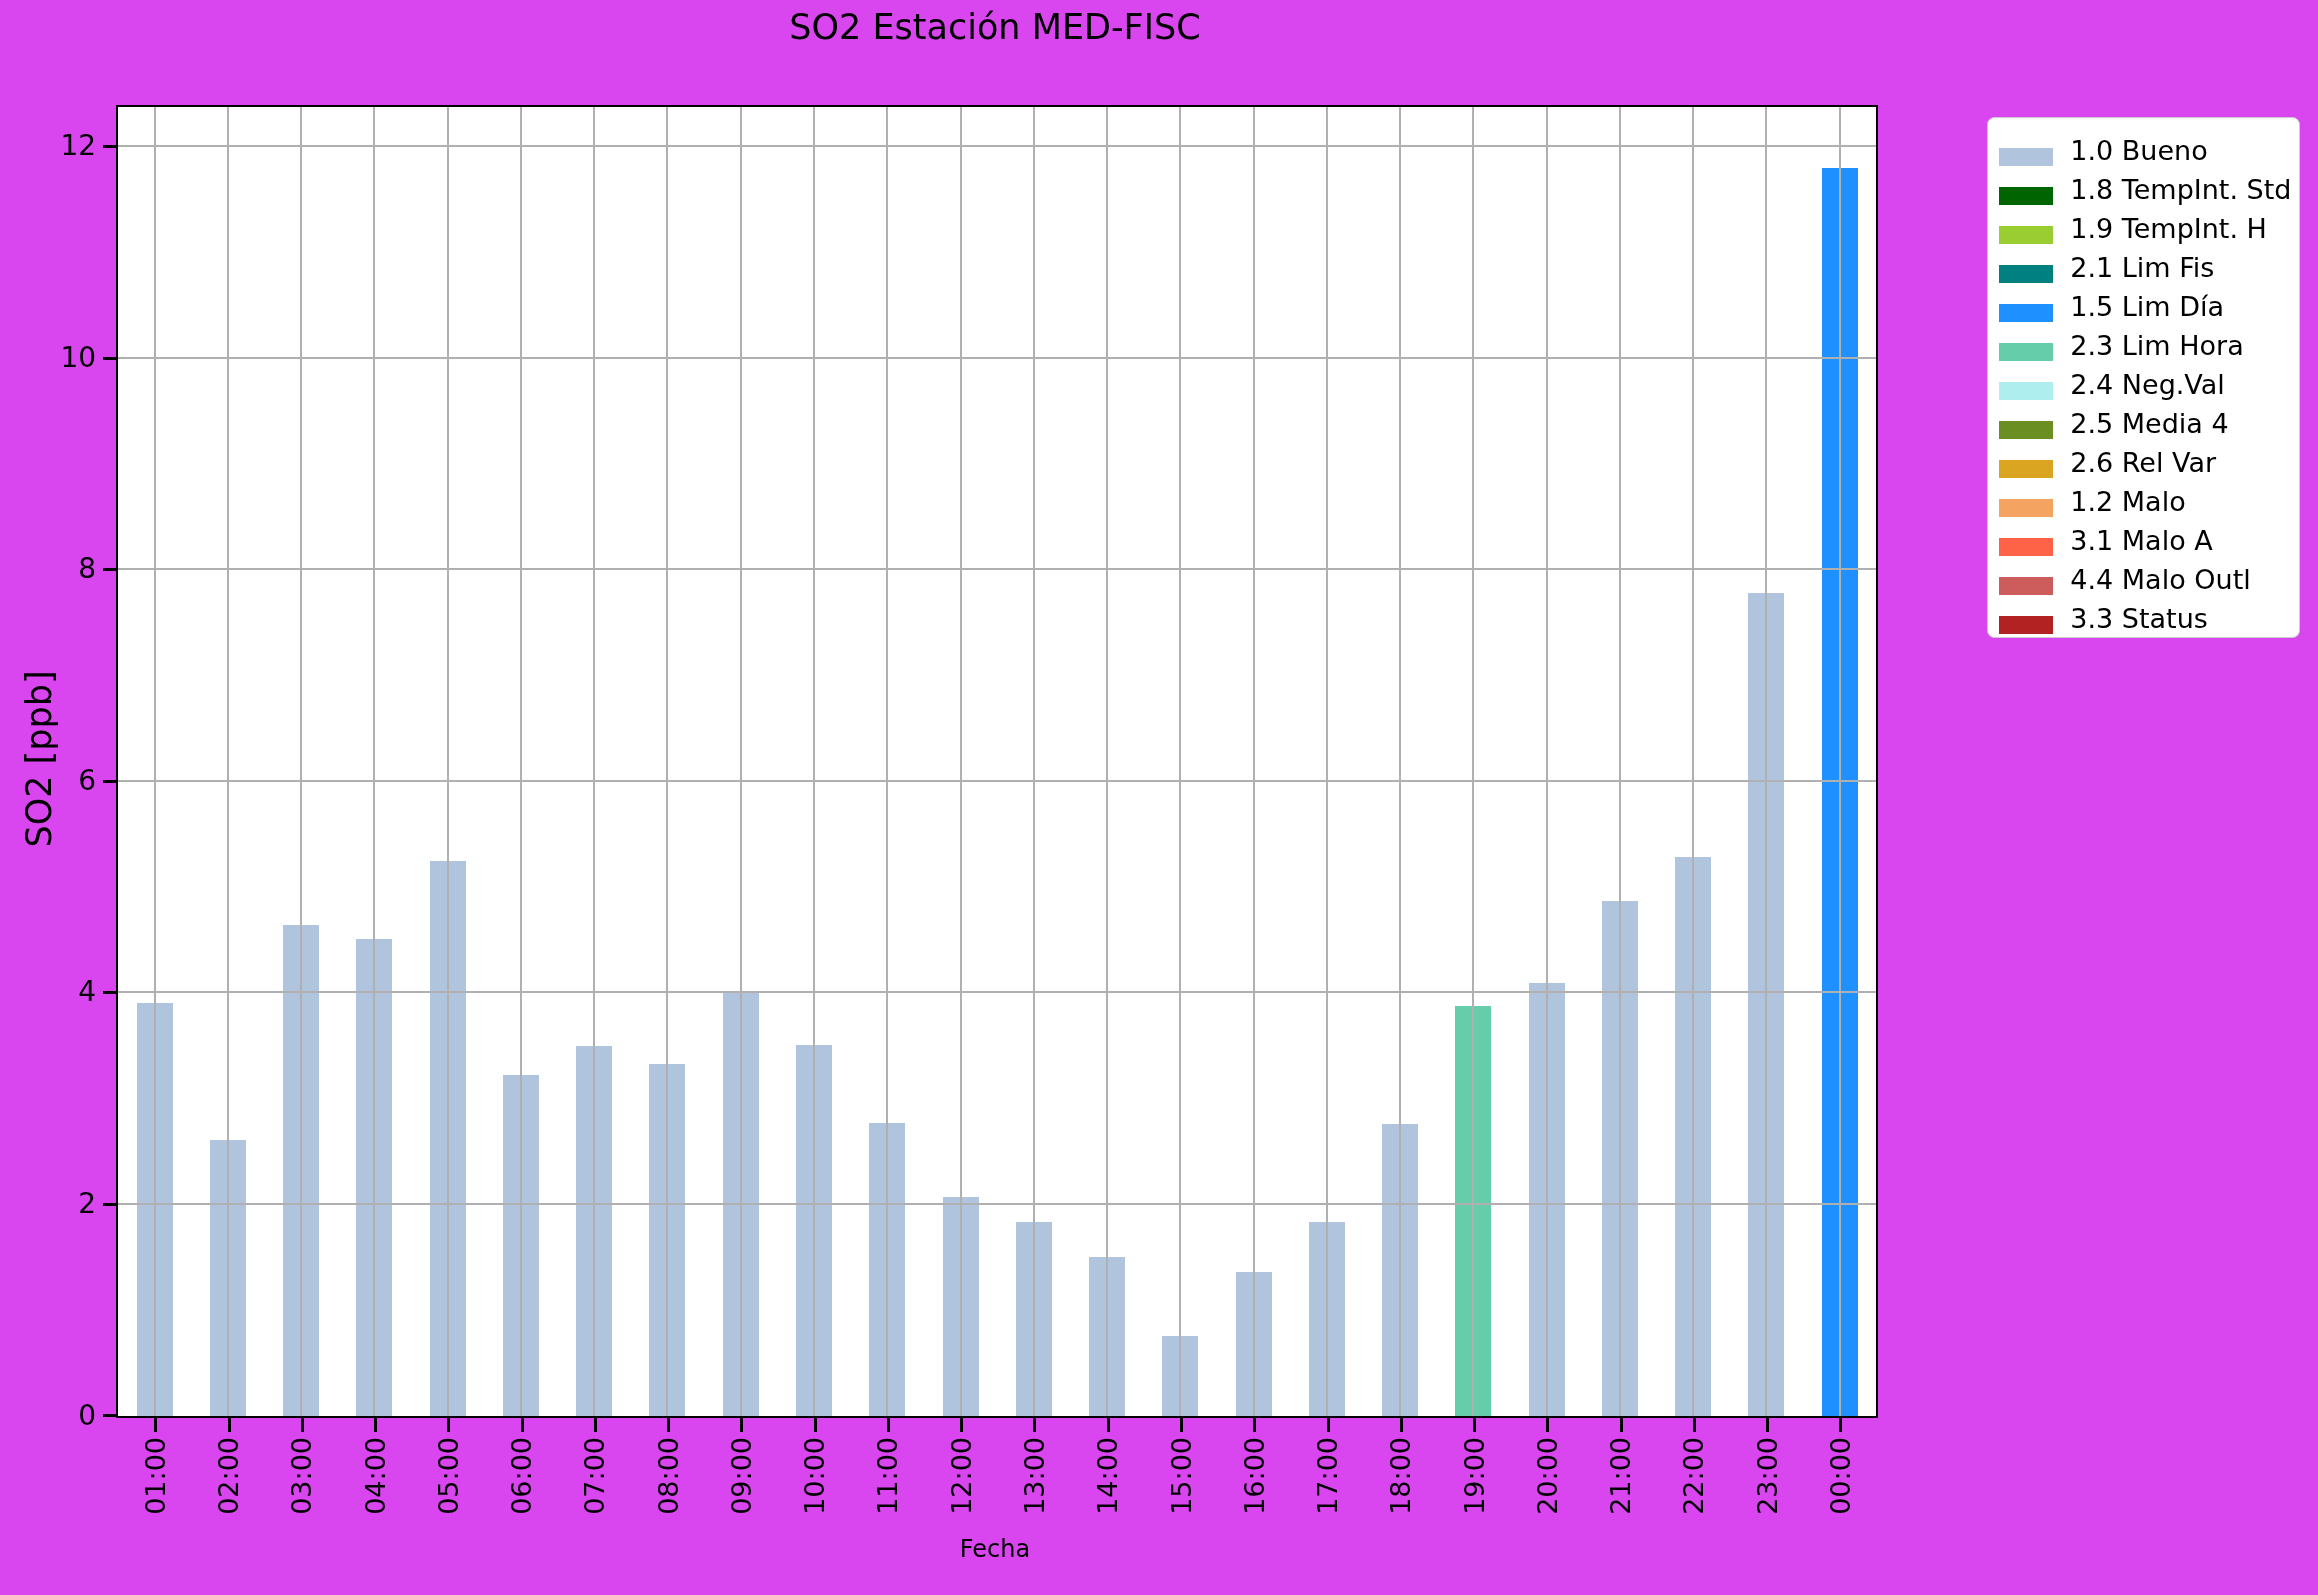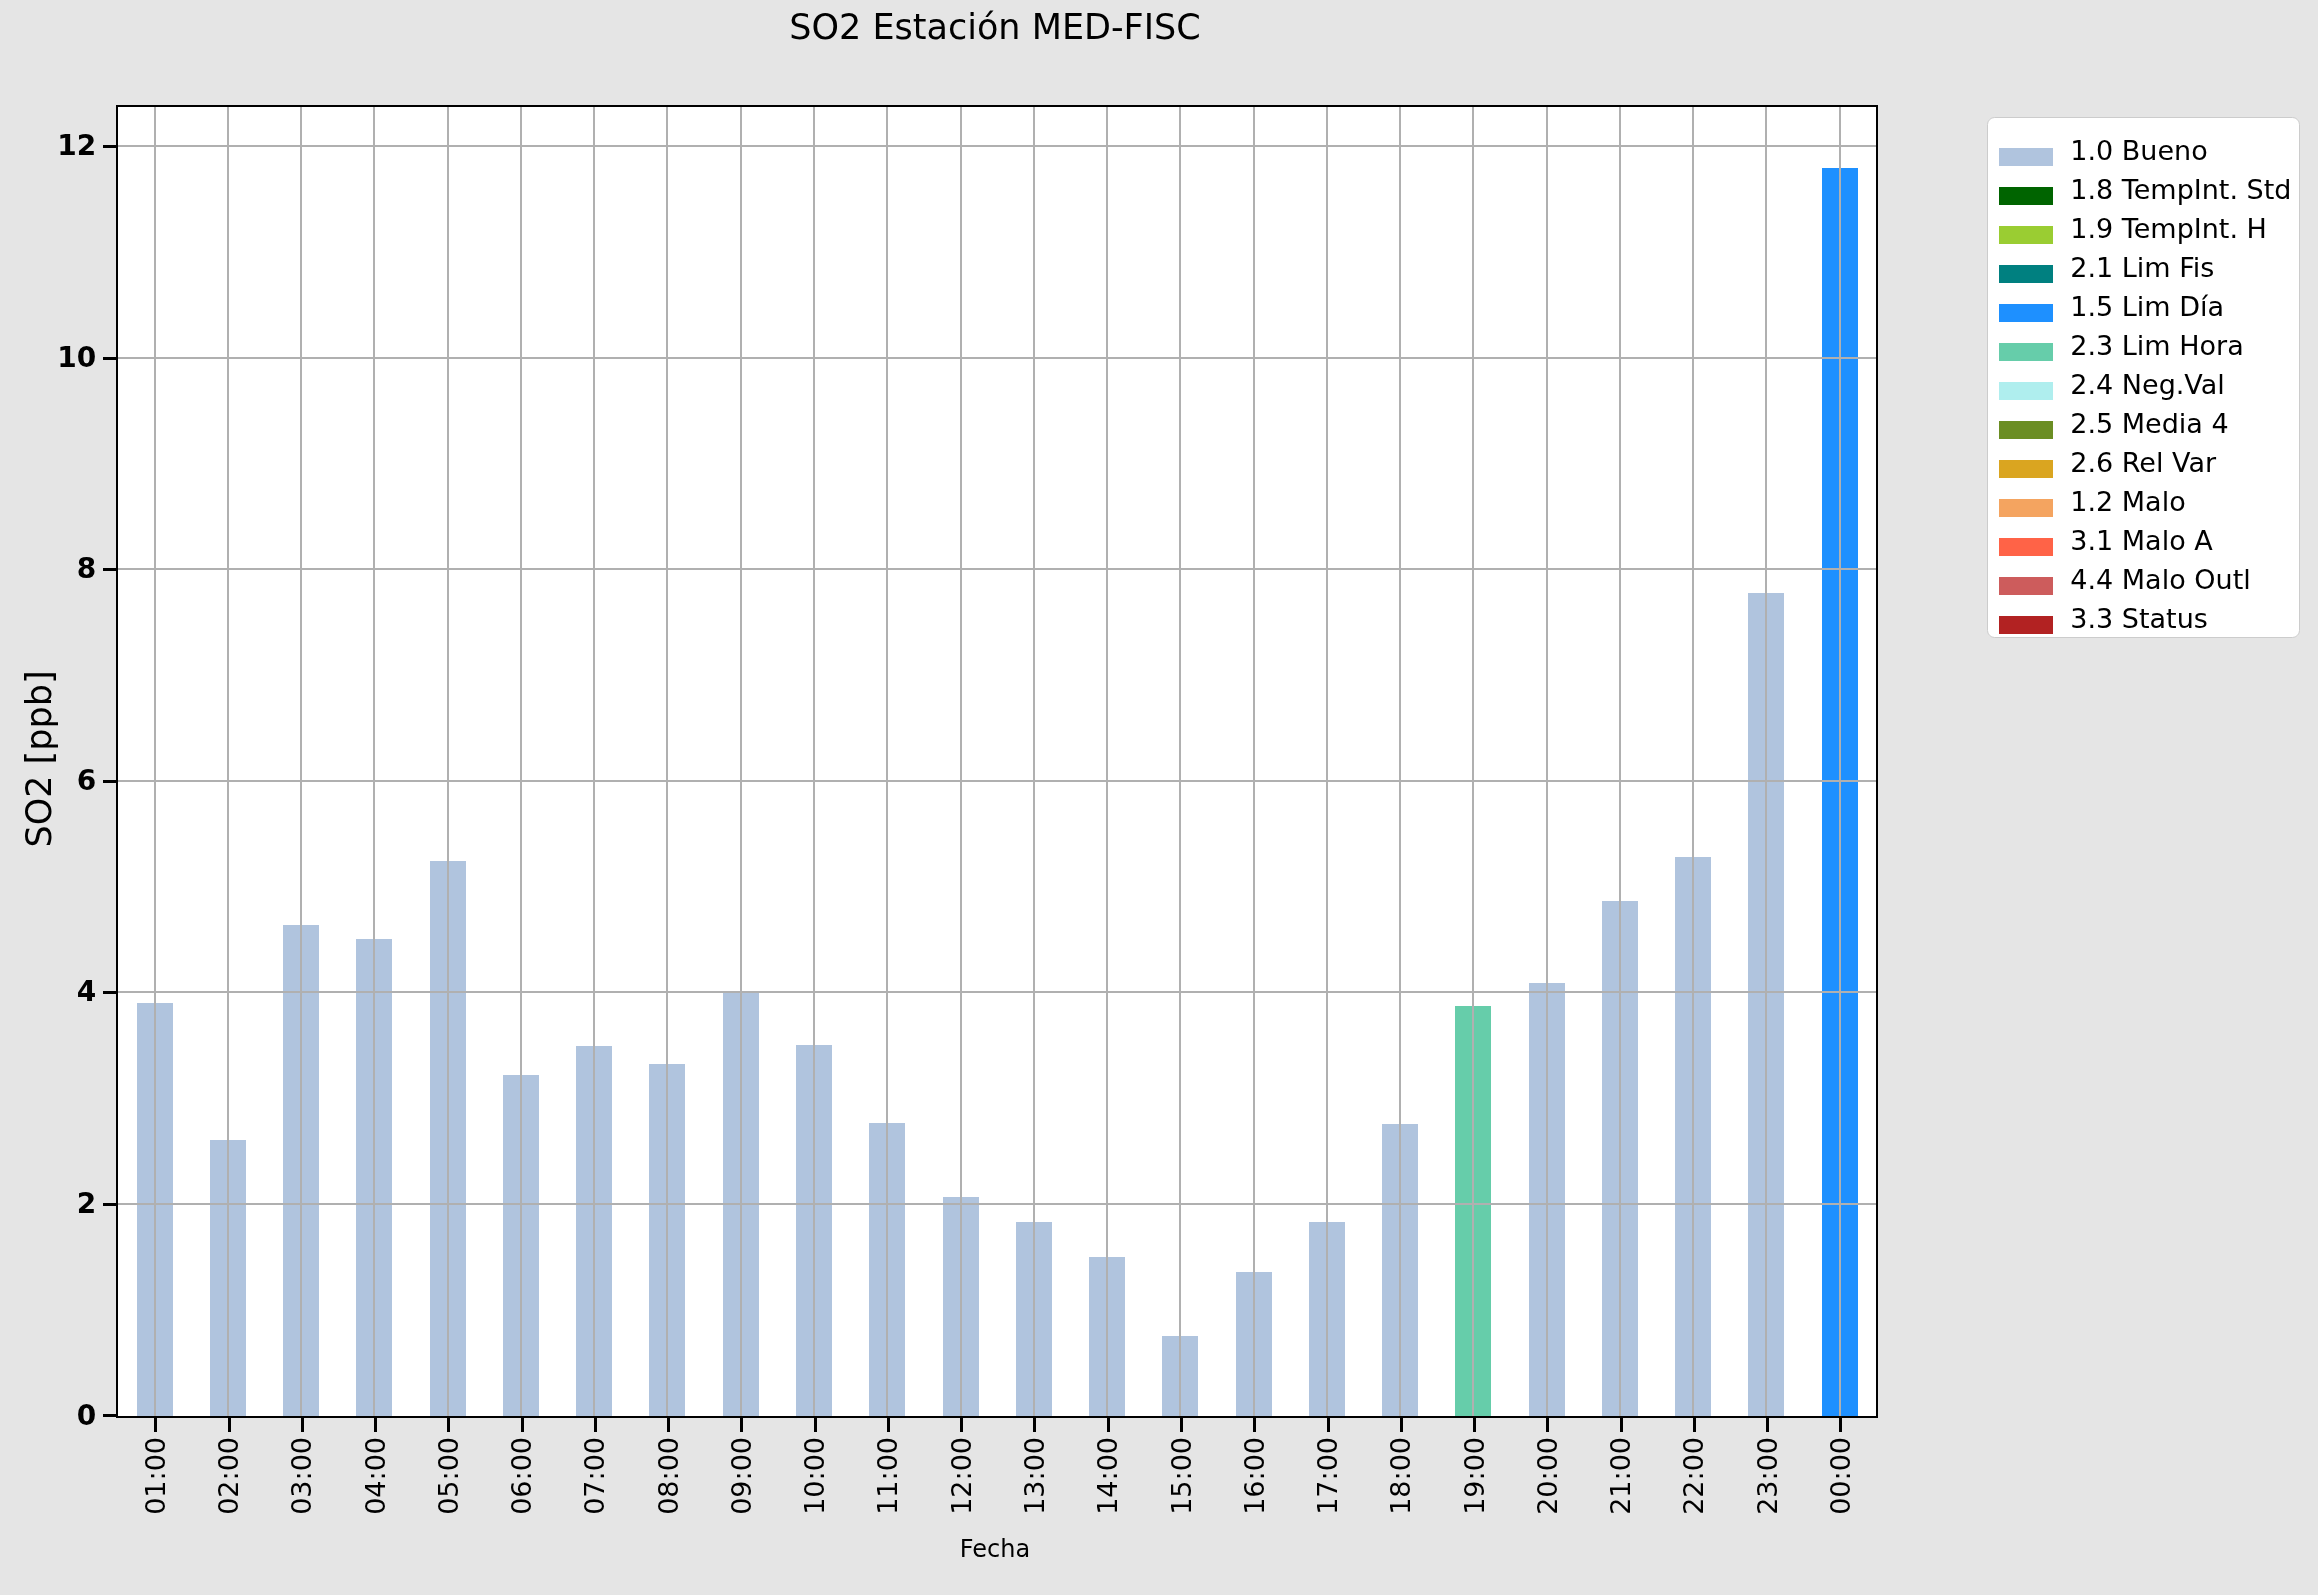--- a/index.html
+++ b/index.html
@@ -6,21 +6,21 @@
     margin: 0;
     padding: 0;
     background: #ffffff;
     font-family: "DejaVu Sans", "Liberation Sans", sans-serif;
     color: #000000;
   }
   #figure {
     position: relative;
     width: 2319px;
     height: 1596px;
-    background: #e5e5e5;
+    background: #d946ef;
     overflow: hidden;
   }
   #title-block {
     position: absolute;
     left: 116px;
     top: 5px;
     width: 1758px;
     text-align: center;
     font-size: 35px;
     line-height: 44px;
@@ -70,21 +70,20 @@
     height: 14px;
     background: #000000;
   }
   .ytick-label {
     position: absolute;
     font-size: 28px;
     line-height: 34px;
     text-align: right;
     width: 88px;
     color: #000000;
-    font-weight: bold;
   }
   .xtick-label {
     position: absolute;
     font-size: 27px;
     line-height: 31.5px;
     white-space: nowrap;
     transform-origin: 0 0;
     transform: rotate(-90deg) translateX(-100%);
     color: #000000;
   }

